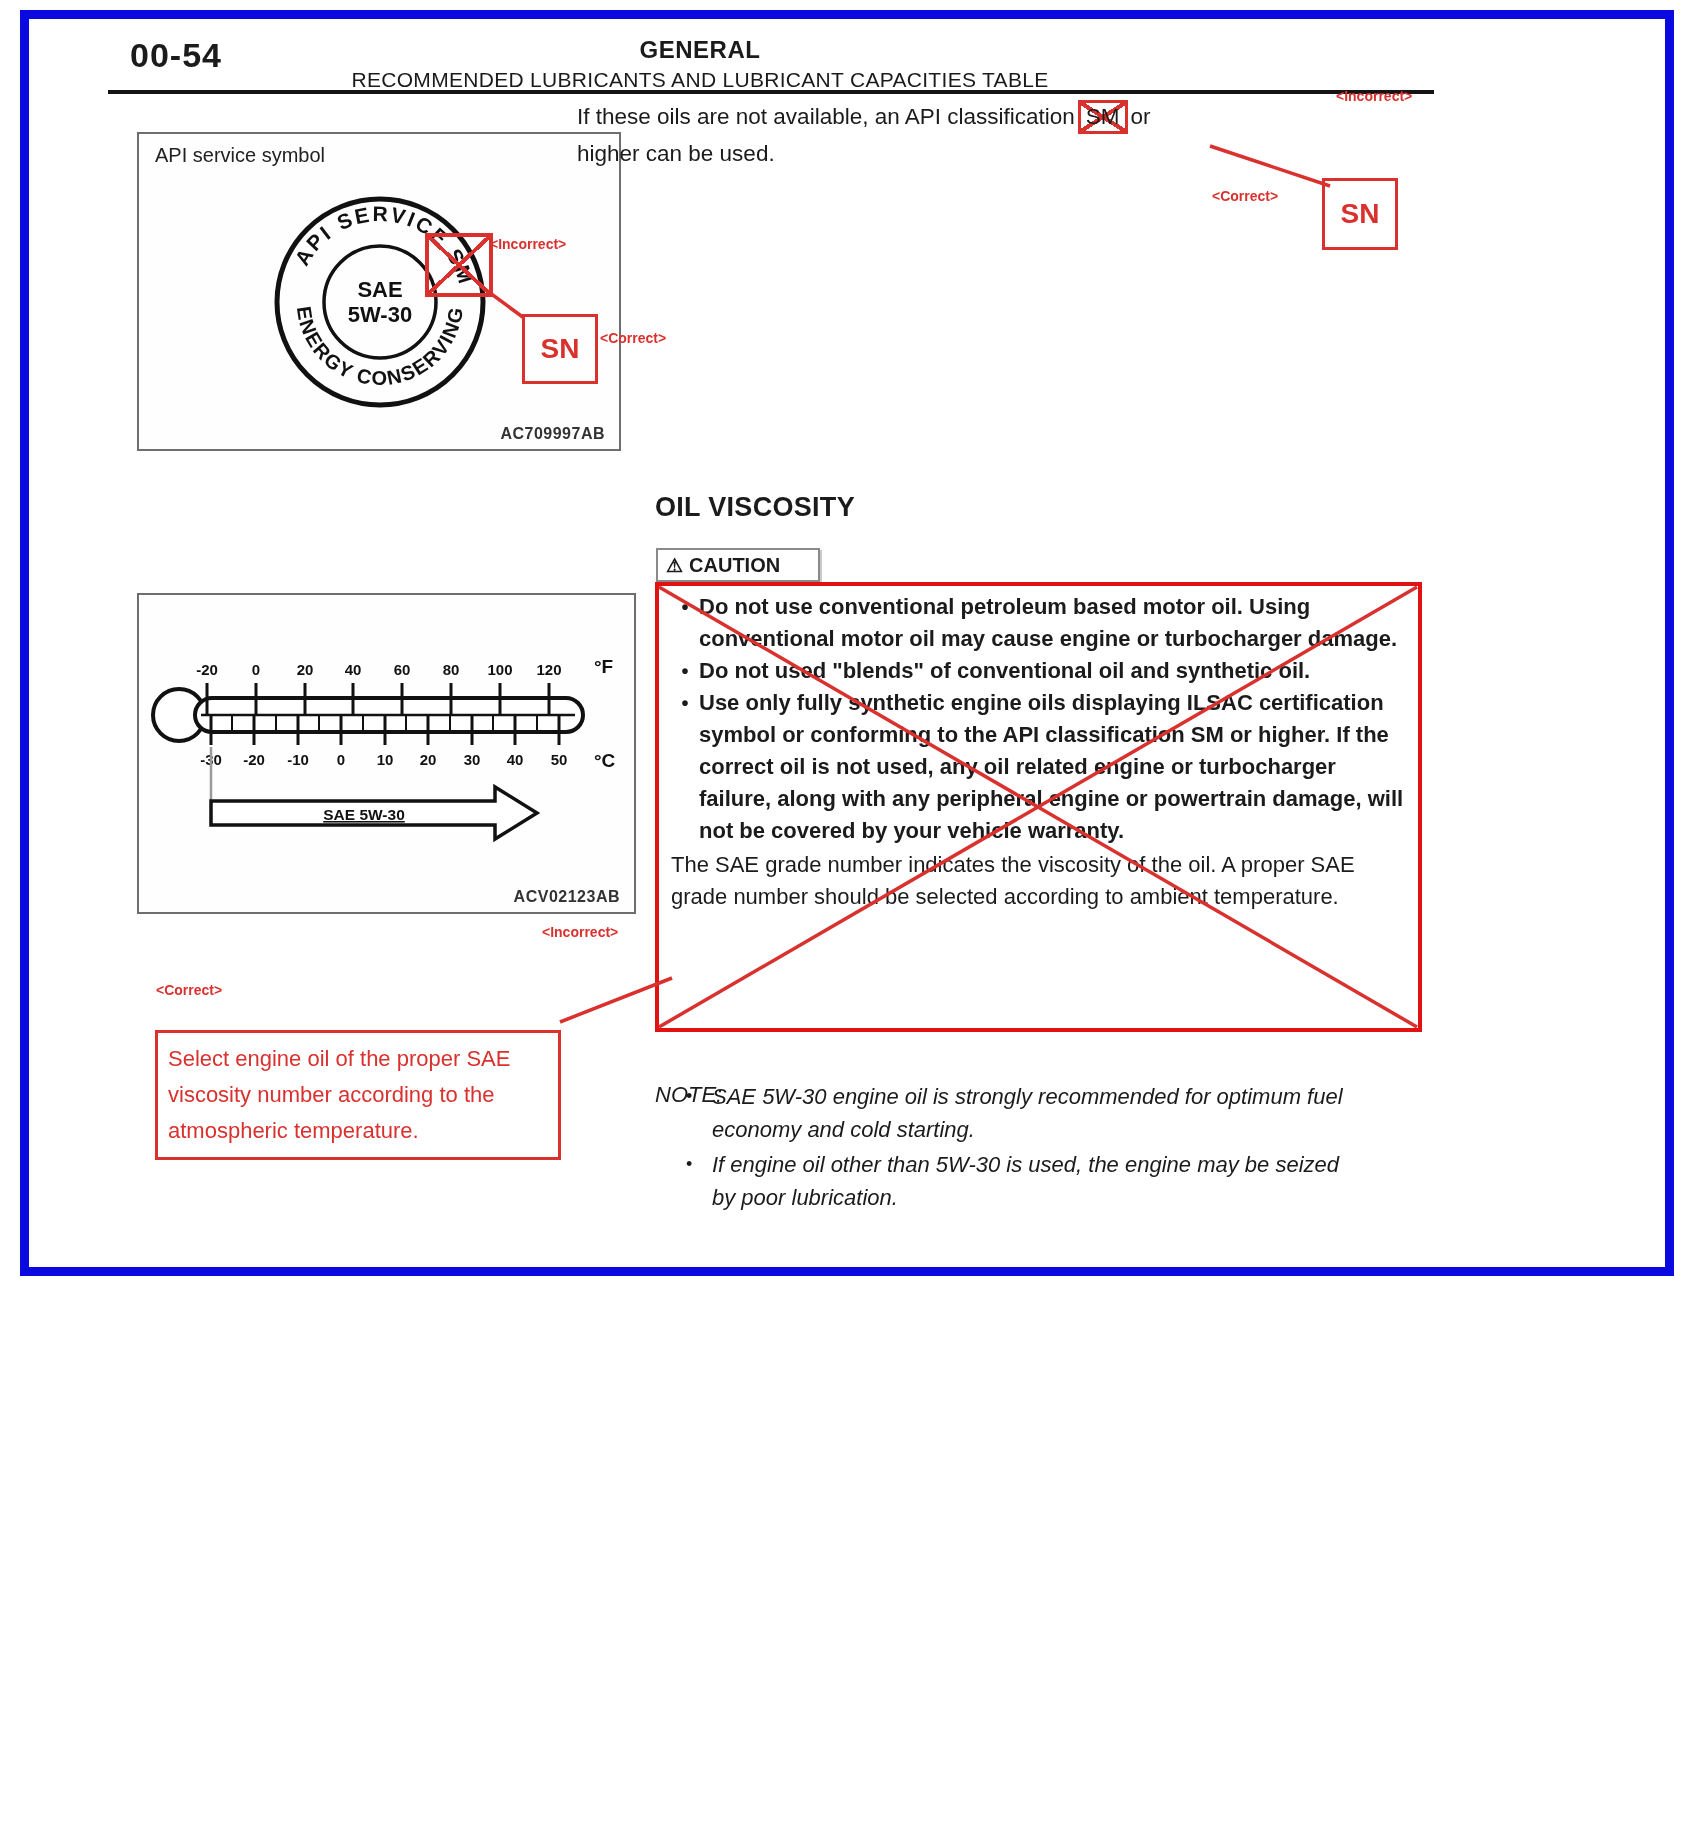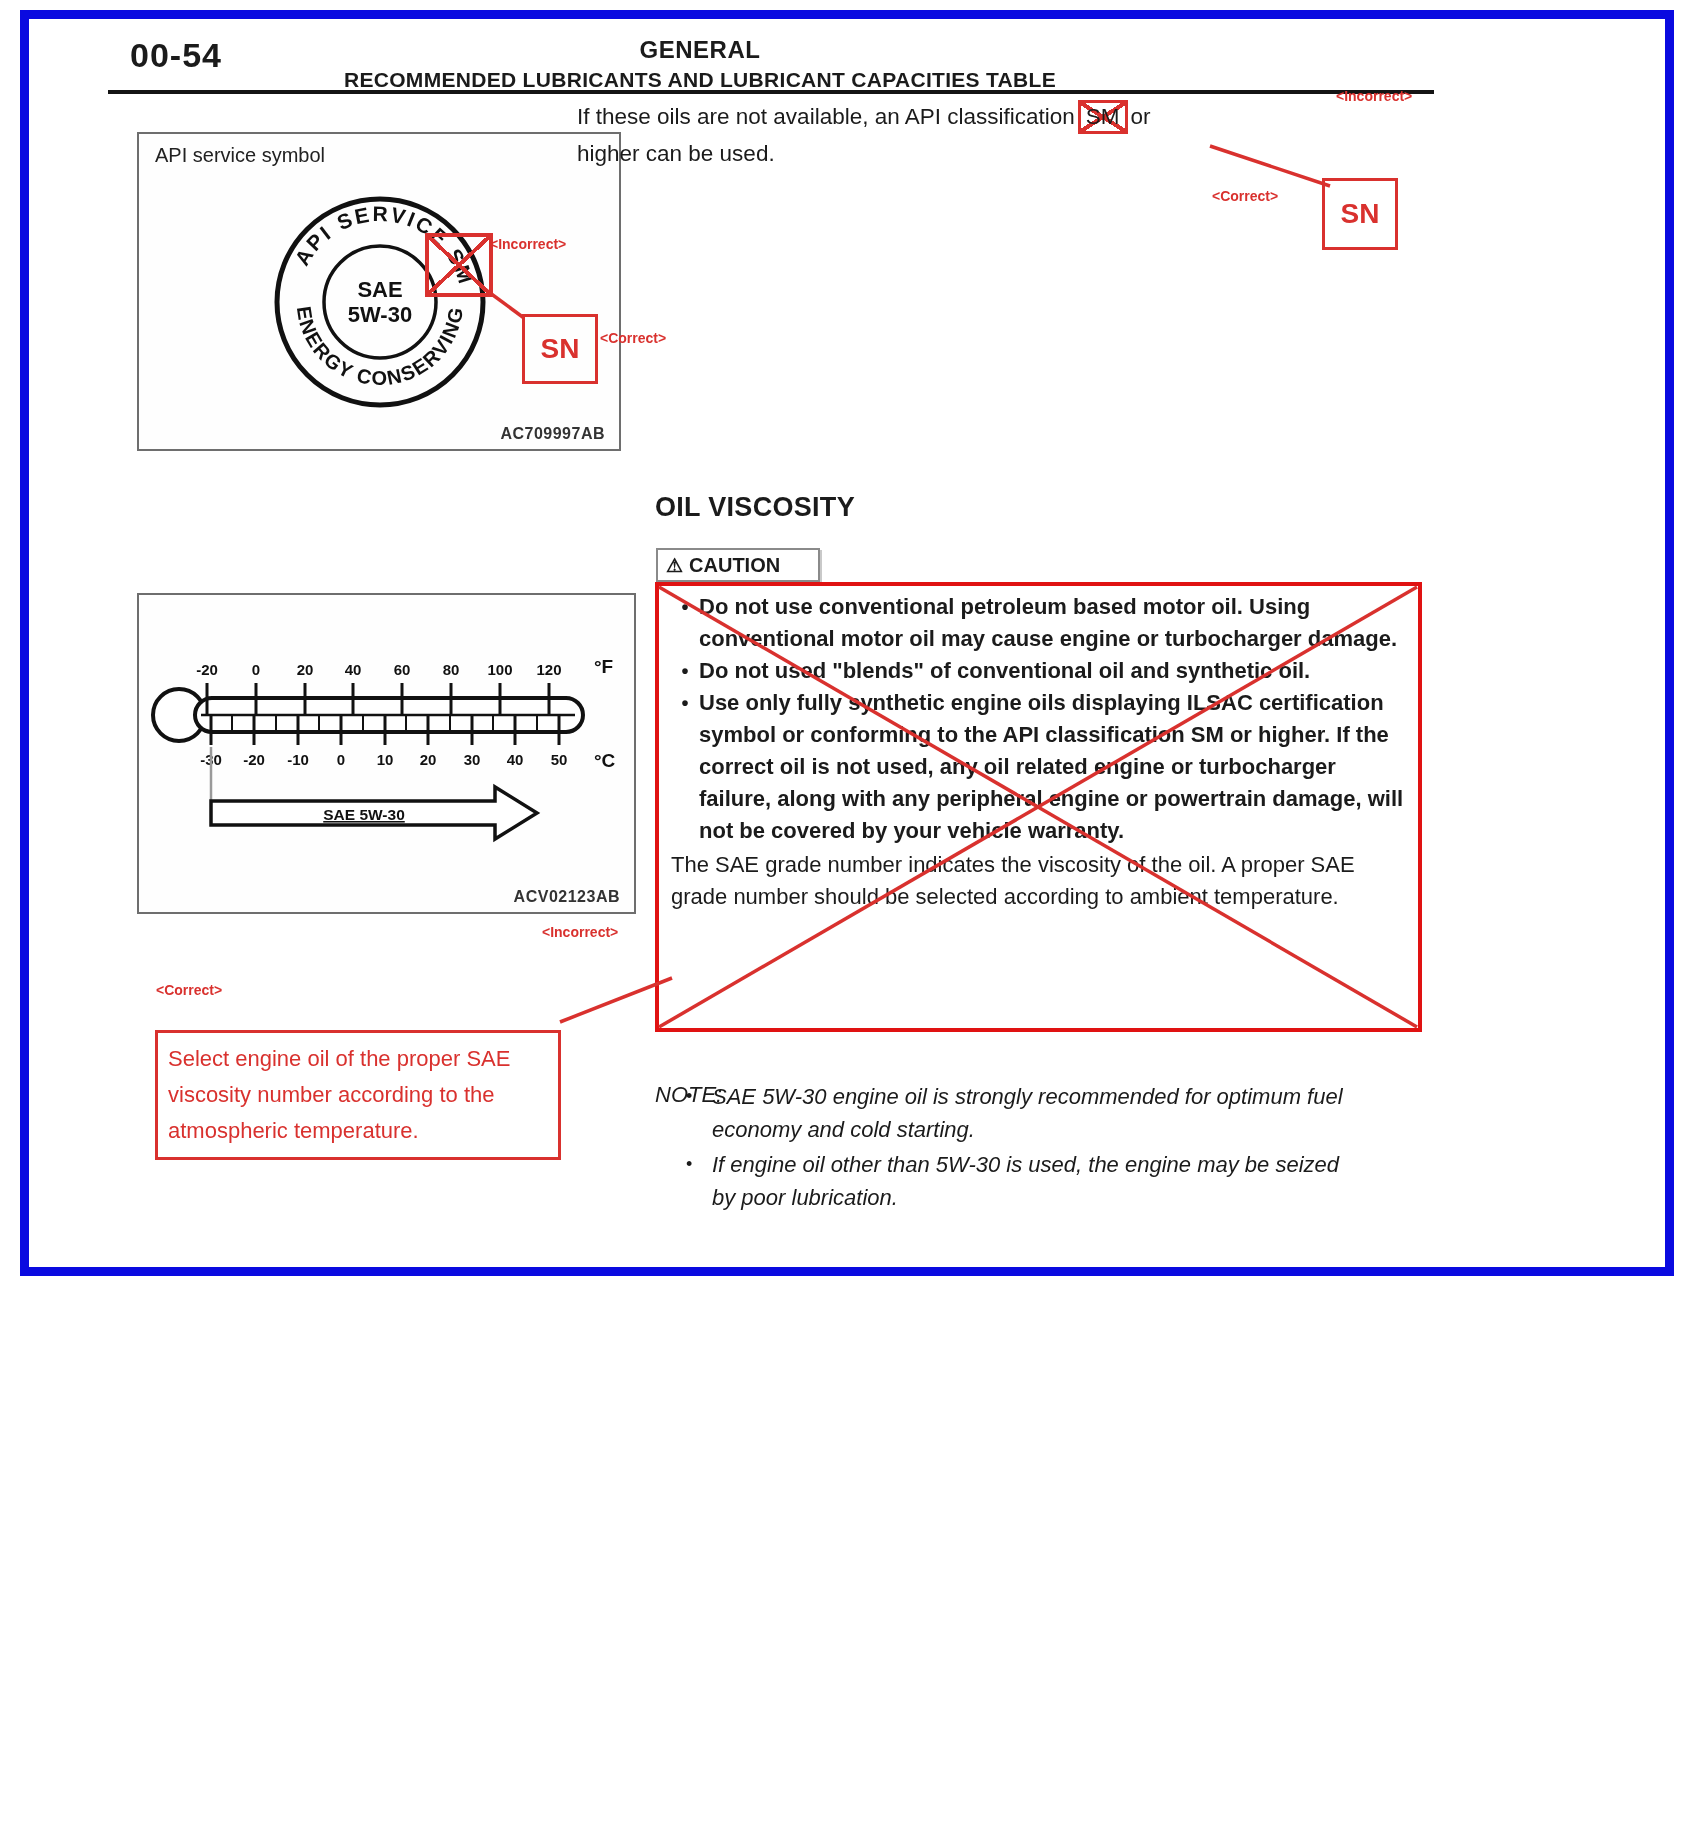--- a/index.html
+++ b/index.html
@@ -14,21 +14,21 @@
   }
   .blue-frame{
     position:absolute;left:20px;top:10px;right:20px;bottom:16px;
     border:9px solid var(--blue);
   }
   .abs{position:absolute;}
   
   .page-num{left:130px;top:36px;font-size:34px;font-weight:bold;letter-spacing:1px;}
   .header-center{left:290px;top:36px;width:820px;text-align:center;}
   .header-title{font-size:24px;font-weight:bold;letter-spacing:.5px;}
-  .header-subtitle{font-size:21px;font-weight:bold;margin-top:4px;letter-spacing:.3px;}
+  .header-subtitle{font-size:21px;font-weight:normal;margin-top:4px;letter-spacing:.3px;}
   .header-rule{left:108px;top:90px;width:1326px;height:4px;background:#141414;}
   
   .figbox{border:2px solid #6e6e6e;background:#fefefe;}
   .fig1{left:137px;top:132px;width:480px;height:315px;}
   .fig2{left:137px;top:593px;width:495px;height:317px;text-align:right;}
   .fig-caption{position:absolute;left:16px;top:10px;font-size:20px;color:#222;}
   .fig-code{position:absolute;right:14px;bottom:6px;font-size:16px;font-weight:bold;color:#333;letter-spacing:.5px;}
   
   .redlabel{color:var(--red);font-size:14px;font-weight:bold;white-space:nowrap;}
   .snbox{border:3px solid var(--red);color:var(--red);display:flex;align-items:center;justify-content:center;

